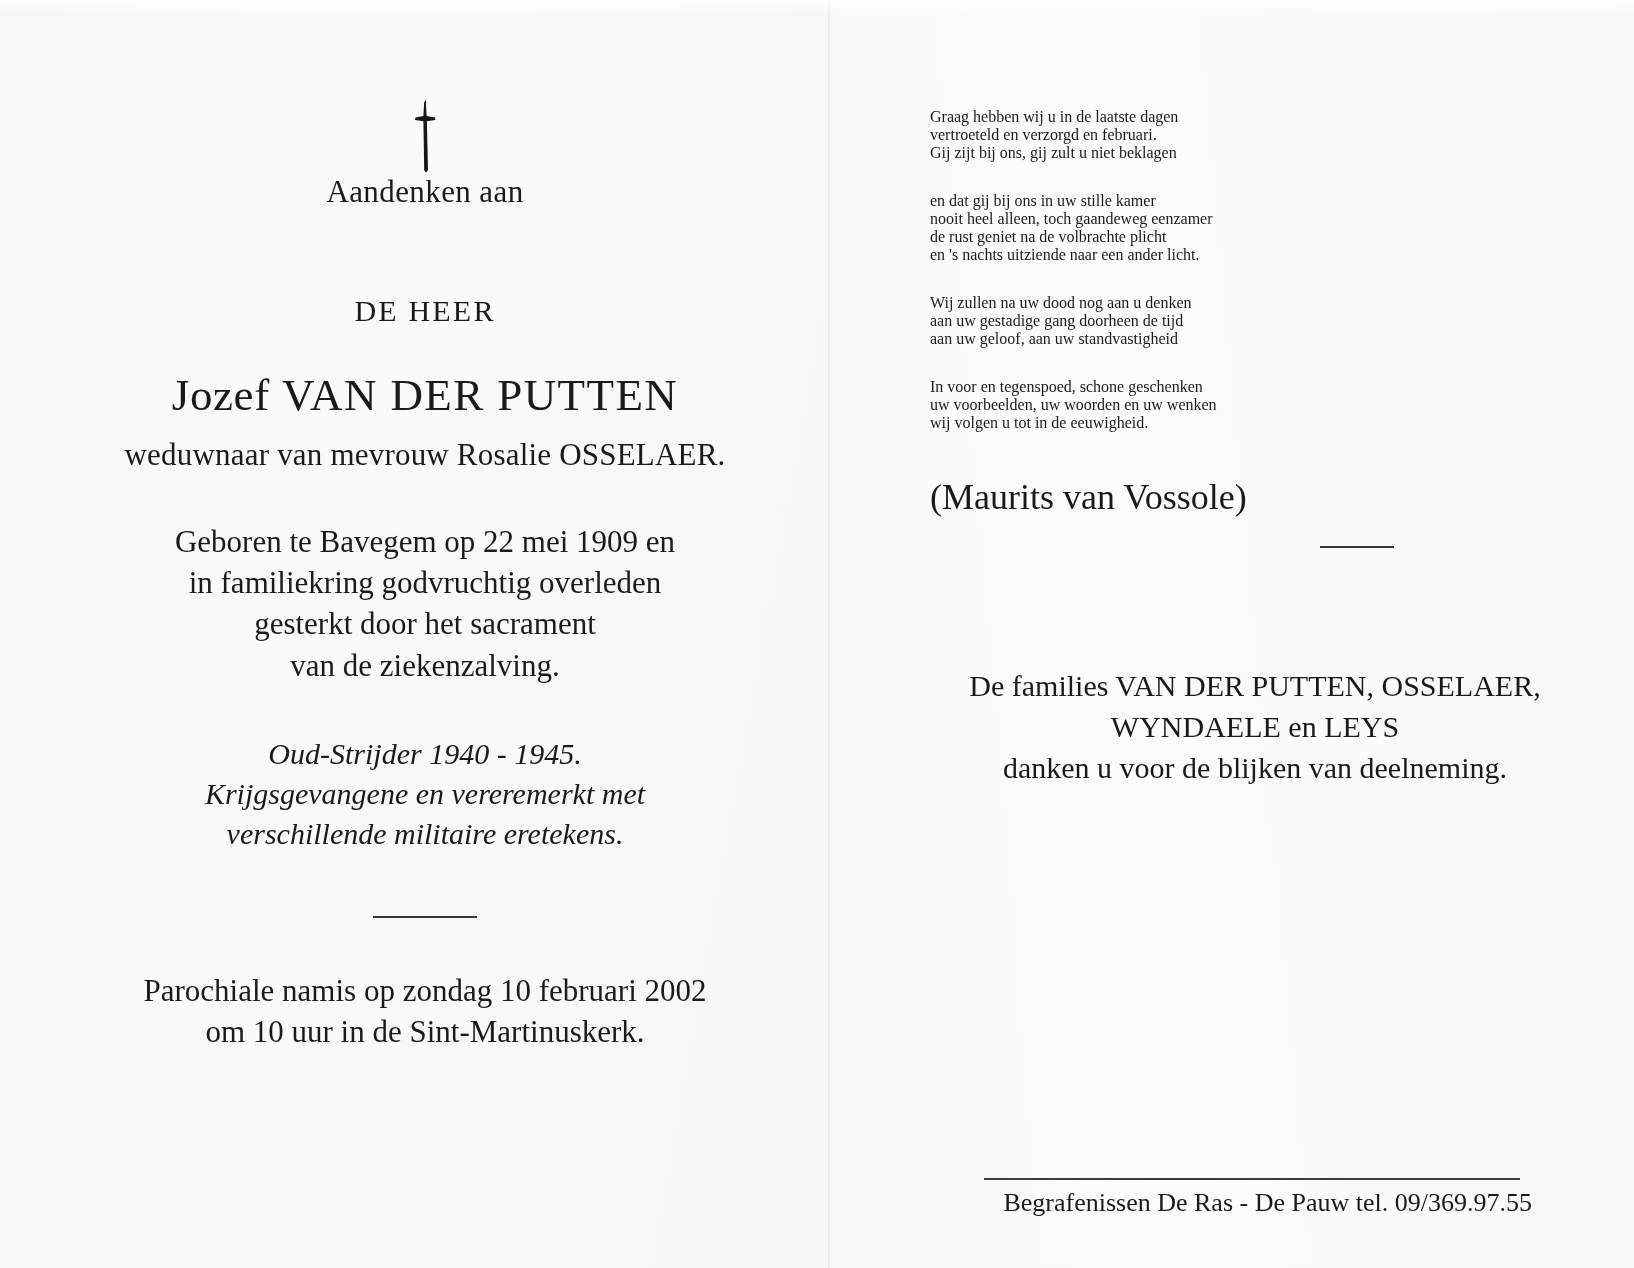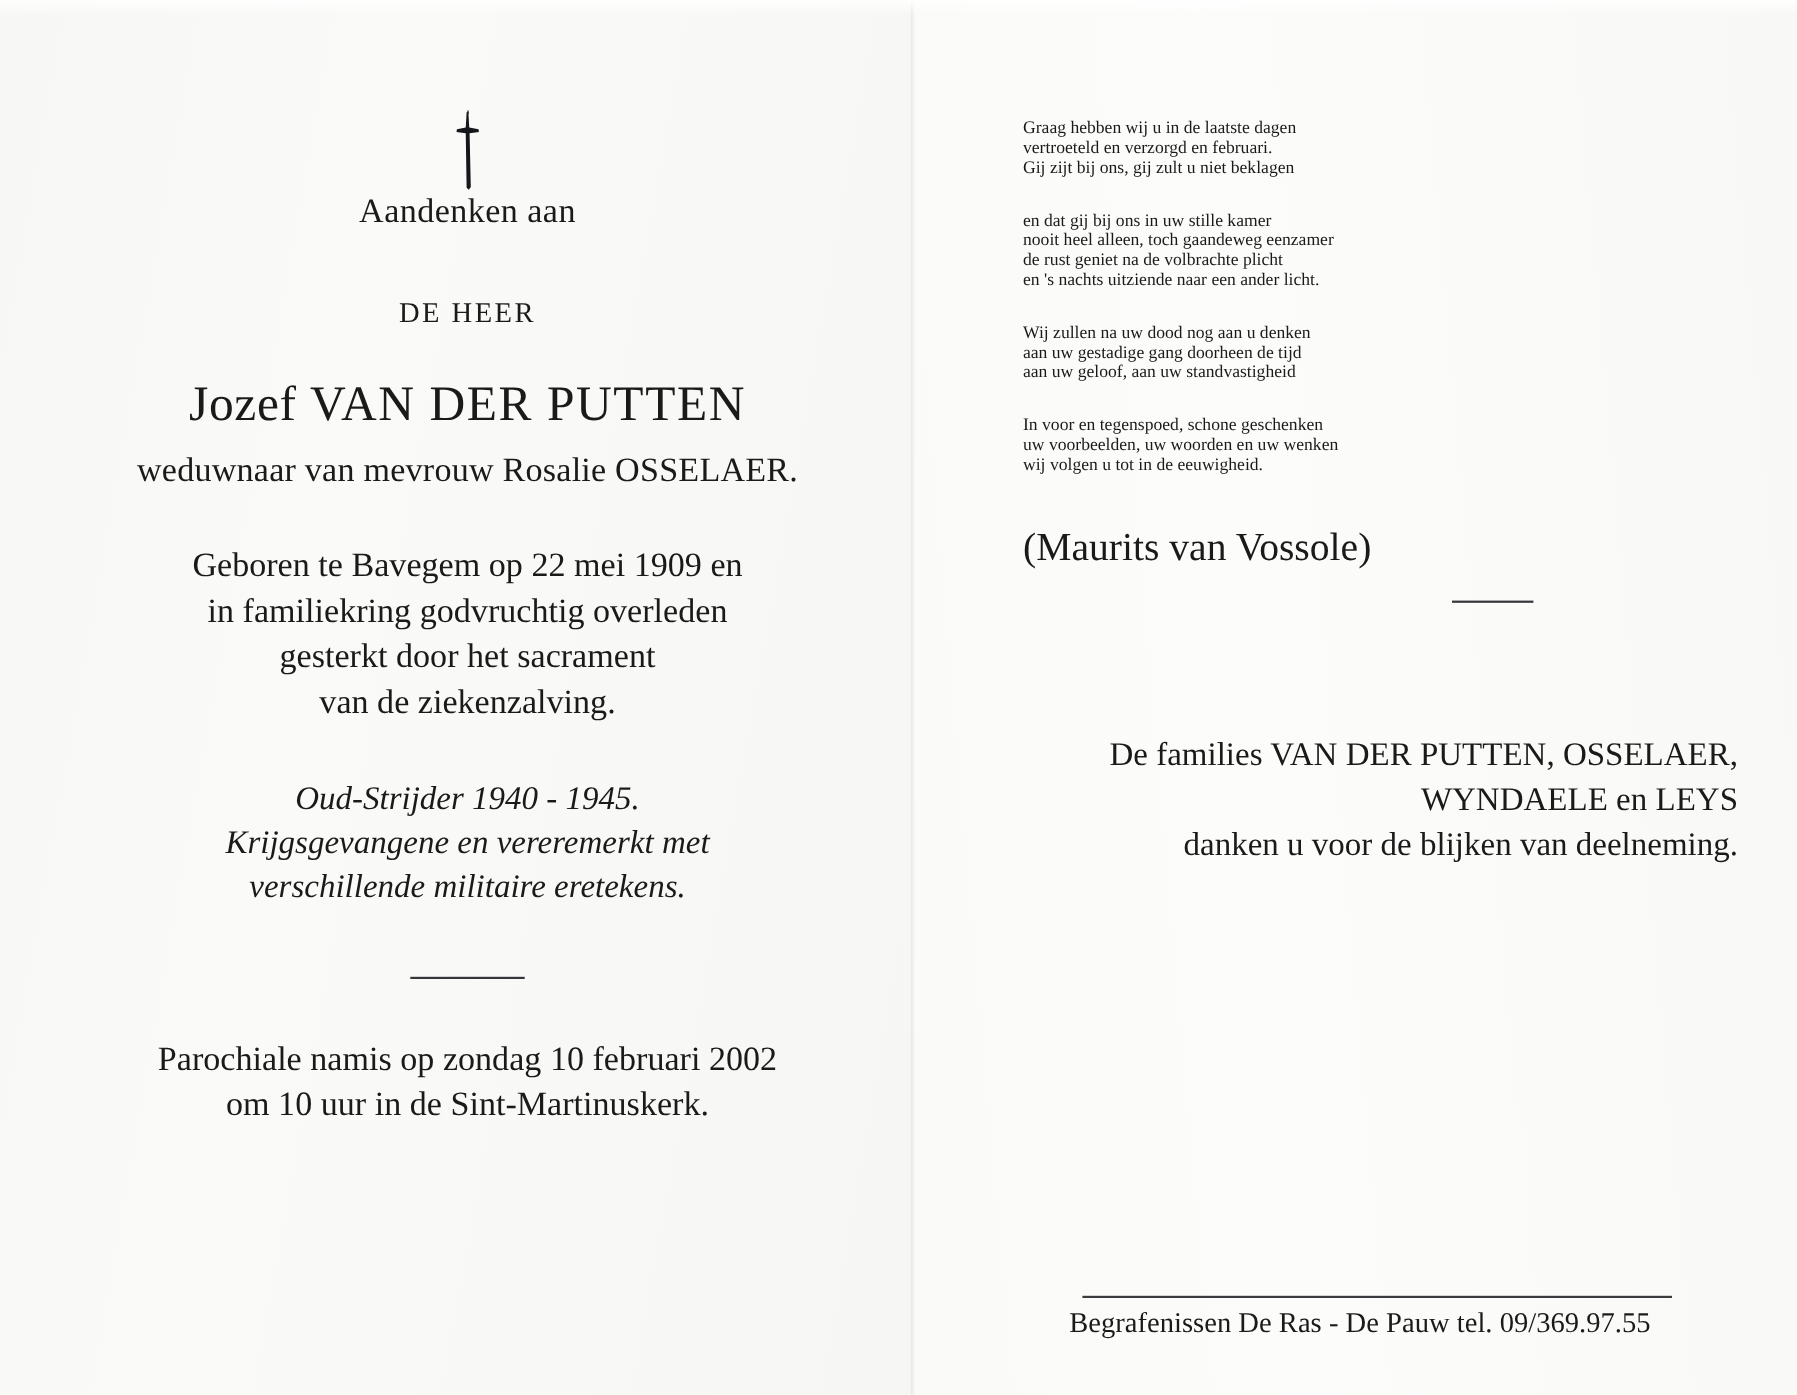--- a/index.html
+++ b/index.html
@@ -60,22 +60,22 @@
     margin: 20px 0 0 0;
     letter-spacing: 0;
   }
   .cross svg { display: block; margin: 0 auto; }
 
   .aandenken {
     font-size: 31px;
     letter-spacing: 0.4px;
   }
   .deheer {
-    margin-top: 60px;
-    font-size: 26px;
+    margin-top: 84px;
+    font-size: 30px;
     letter-spacing: 2.2px;
   }
   .name {
     margin-top: 40px;
     font-size: 46px;
     letter-spacing: 0.6px;
     white-space: nowrap;
   }
   .name .first {
     font-size: 45px;
@@ -137,32 +137,32 @@
     padding-right: 12px;
   }
   .rule-right {
     width: 74px;
     height: 0;
     border-top: 2px solid #35353a;
     margin: 28px 186px 0 auto;
   }
   .families {
     margin-top: 118px;
-    text-align: right;
+    text-align: center;
     font-size: 30px;
     line-height: 1.36;
   }
   .families div { white-space: nowrap; }
 
   .footer {
     position: absolute;
     left: 972px;
     top: 1178px;
     width: 560px;
-    text-align: left;
+    text-align: right;
   }
   .footer .rule {
     width: 536px;
     height: 0;
     border-top: 2px solid #3a3a3f;
     margin: 0 auto 8px auto;
   }
   .footer .txt {
     font-size: 26px;
     white-space: nowrap;

